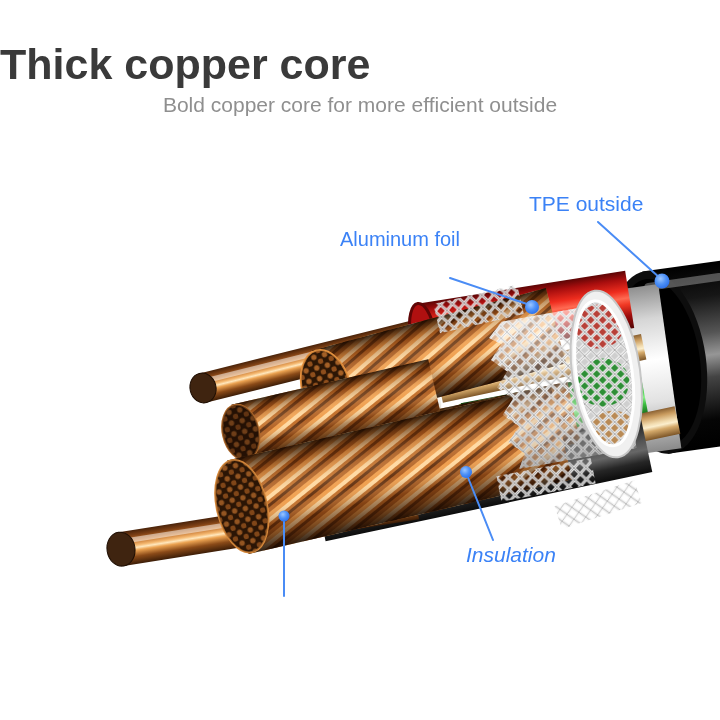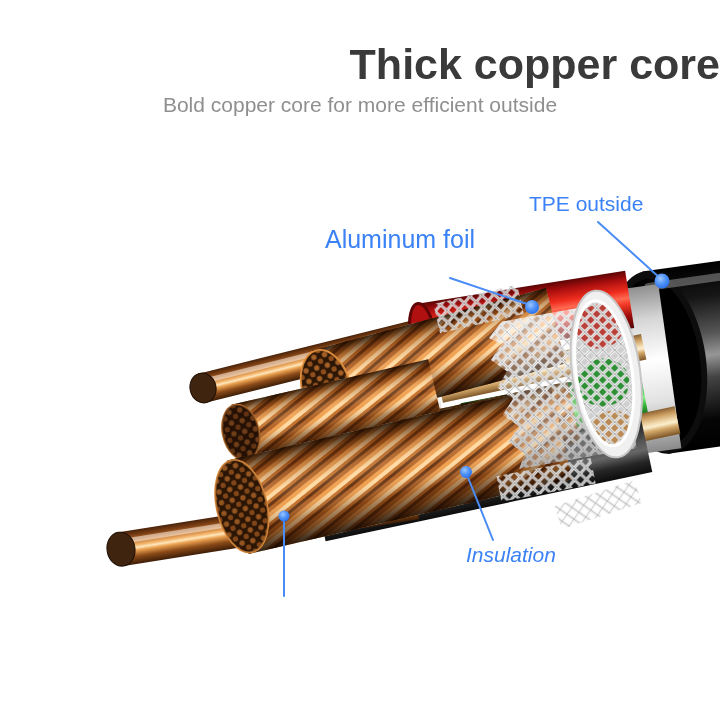--- a/index.html
+++ b/index.html
@@ -3,37 +3,37 @@
 <meta charset="utf-8">
 <style>
   html,body{margin:0;padding:0;background:#fff;}
   .stage{
     position:relative;width:720px;height:720px;background:#ffffff;overflow:hidden;
     font-family:"Liberation Sans", sans-serif;
   }
   .stage svg{position:absolute;left:0;top:0;z-index:1;}
   .header-title{
     position:absolute;left:0;right:0;top:43px;z-index:2;
-    text-align:right;font-size:43px;font-weight:700;color:#3a3a3a;line-height:1;
+    text-align:left;font-size:43px;font-weight:700;color:#3a3a3a;line-height:1;
     letter-spacing:0px;
   }
   .header-subtitle{
     position:absolute;left:0;right:0;top:94px;z-index:2;
     text-align:center;font-size:21px;font-weight:400;color:#8f8f8f;line-height:1;
   }
   .brand-watermark{
     position:absolute;left:0;right:0;top:15px;z-index:3;
     text-align:center;font-size:132px;font-weight:700;color:#040404;
     line-height:1;letter-spacing:-1.5px;white-space:nowrap;
   }
   .callout-label{
     position:absolute;z-index:2;font-size:21px;color:#3b82f6;line-height:1;white-space:nowrap;
   }
   .label-tpe{left:529px;top:193px;}
-  .label-alum{left:250px;top:227px;width:300px;text-align:center;line-height:25px;font-size:25px;}
+  .label-alum{left:250px;top:227px;width:300px;text-align:center;line-height:25px;font-size:20px;}
   .label-insulation{left:466px;top:544px;font-style:italic;}
   .label-tinned{left:215px;top:598px;}
 </style>
 </head>
 <body>
 
 <div class="stage">
 
   <svg width="720" height="720" viewBox="0 0 720 720">
     <defs>

